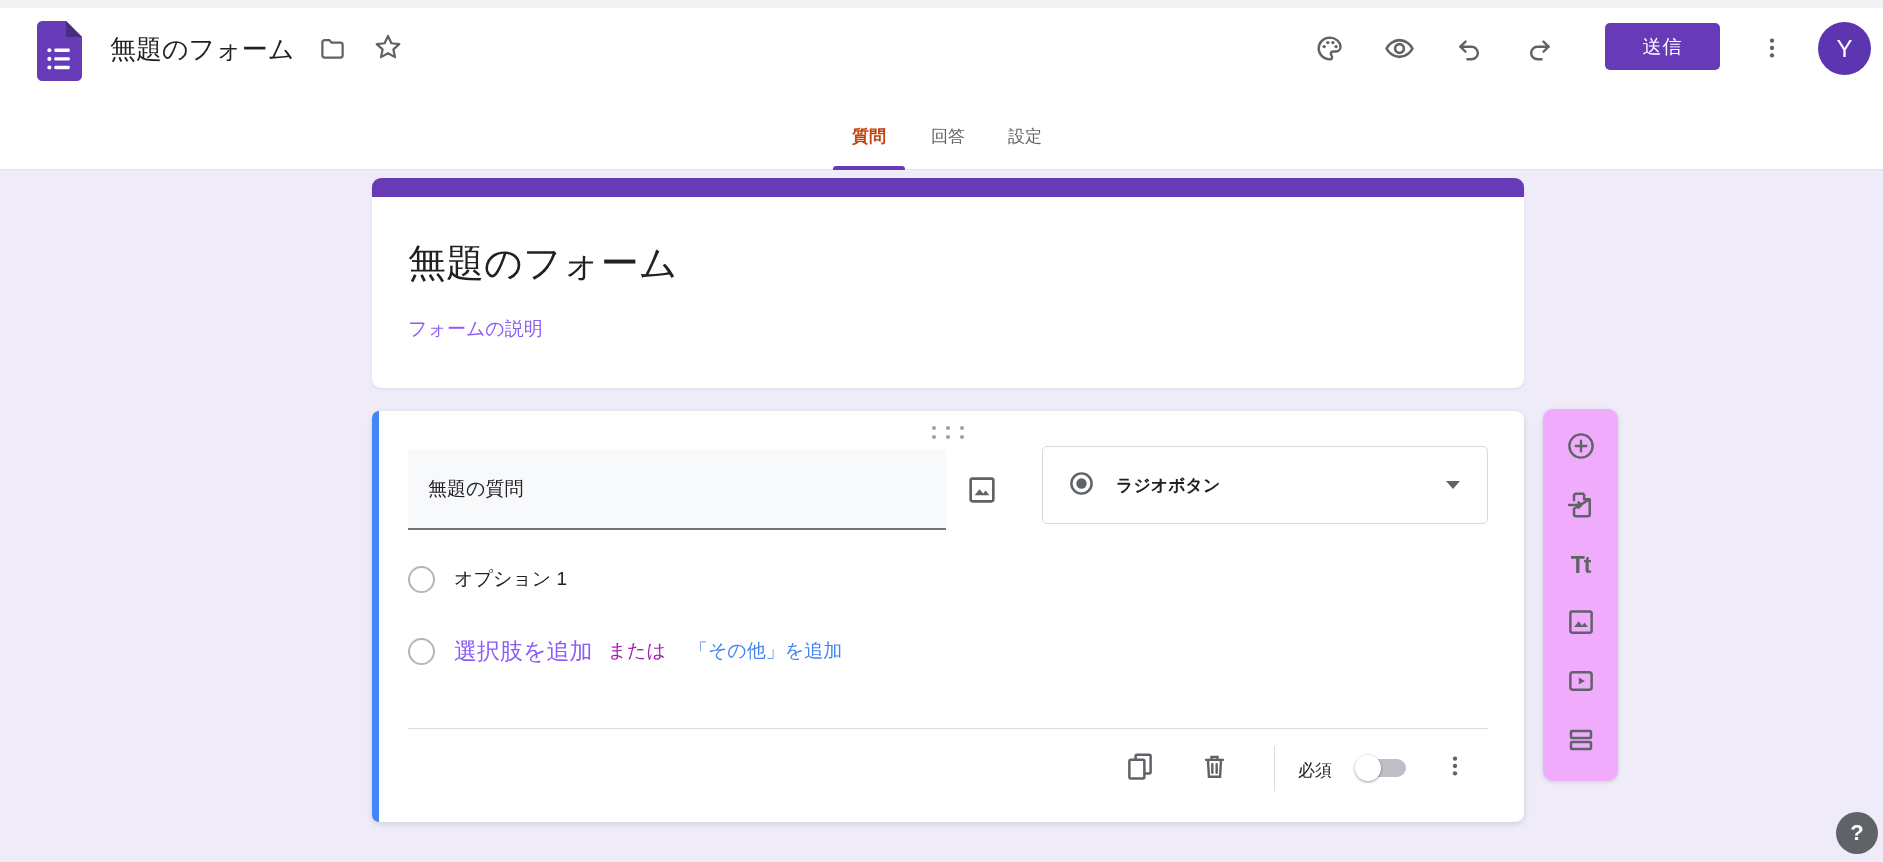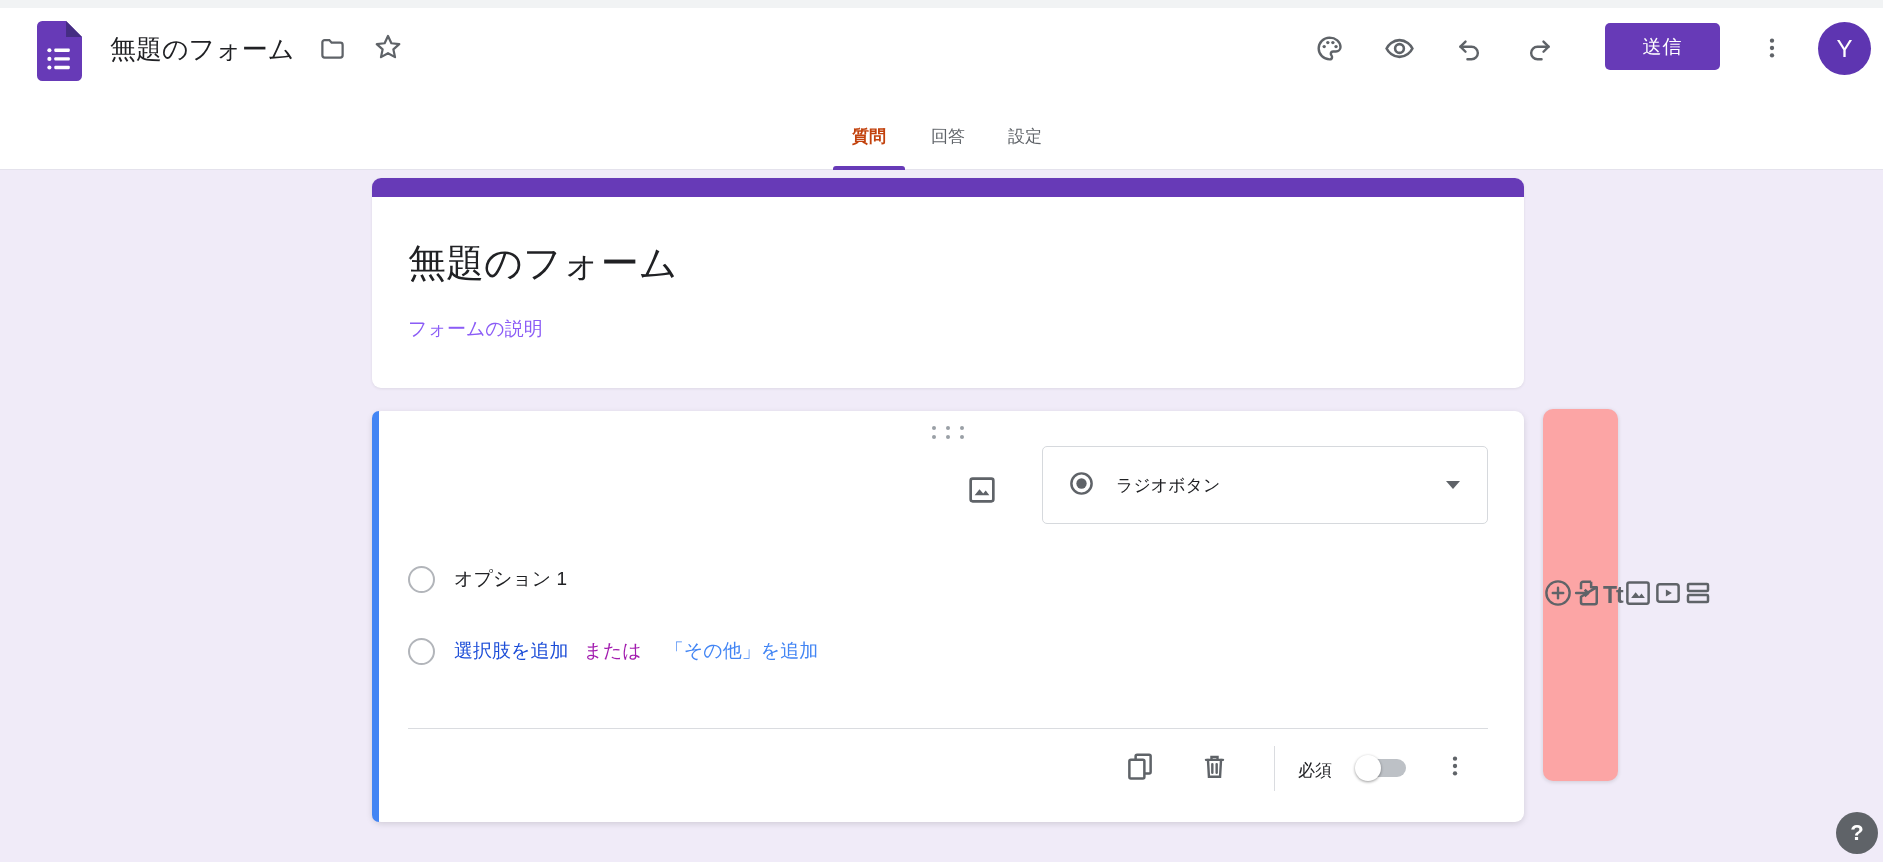--- a/index.html
+++ b/index.html
@@ -69,47 +69,47 @@
     background:#f8f9fa; border:none; border-bottom:2px solid #70757a;
     font-size:19px; color:#202124; padding:0 0 0 20px; font-family:inherit;
   }
   .q-image-btn { left:586px; top:55px; }
   .type-select {
     position:absolute; left:670px; top:35px; width:446px; height:78px;
     border:1px solid #d6d9dd; border-radius:5px; background:#fff;
     display:flex; align-items:center; cursor:pointer;
   }
   .type-select .type-radio-glyph { margin-left:25px; }
-  .type-select .type-label { margin-left:21px; font-size:17px; color:#202124; }
+  .type-select .type-label { margin-left:21px; font-size:17px; color:#202124;font-weight:bold; }
   .caret-down { position:absolute; right:27px; top:34px; width:0; height:0; border-left:7px solid transparent; border-right:7px solid transparent; border-top:8px solid #5f6368; }
 
   .option-row { position:absolute; left:36px; display:flex; align-items:center; gap:19px; height:28px; }
   .option-1 { top:154px;text-align:center; }
   .option-add { top:226px; }
   .radio-circle { width:27px; height:27px; border:2px solid #b2b5ba; border-radius:50%; flex:0 0 auto; cursor:pointer; }
   .option-label { font-size:19px; color:#202124; }
-  .add-option-text { font-size:19px; color:#1d4ed8; cursor:text; }
+  .add-option-text { font-size:23px; color:#8b5cf6; cursor:text; }
   .or-text { font-size:19px; color:#a21caf; margin-left:-4px; }
   .add-other-link { font-size:19px; color:#4285f4; cursor:pointer; margin-left:4px; }
 
   .q-divider { position:absolute; left:36px; top:317px; width:1080px; height:1px; background:#dadce0; }
   .foot-btn { position:absolute; width:48px; height:48px; display:flex; align-items:center; justify-content:center; border-radius:50%; cursor:pointer; }
   .dup-btn   { left:744px; top:333px; }
   .trash-btn { left:818px; top:333px; }
   .v-divider { position:absolute; left:902px; top:335px; width:1px; height:45px; background:#dadce0; }
   .required-label { position:absolute; left:926px; top:348px; font-size:17px; color:#202124; }
   .toggle { position:absolute; left:988px; top:348px; width:46px; height:18px; background:#bdc1c6; border-radius:9px; cursor:pointer; }
   .toggle .thumb { position:absolute; left:-5px; top:-4px; width:26px; height:26px; border-radius:50%; background:#fff; box-shadow:0 1px 3px rgba(0,0,0,.4); }
   .q-kebab { left:1059px; top:333px; }
 
   
   .side-toolbar {
     position:absolute; left:1543px; top:409px; width:75px; height:372px;
-    background:#fca5a5; border-radius:10px; box-shadow:0 1px 4px rgba(0,0,0,.14);
-    display:flex; flex-direction:row; align-items:center; justify-content:space-evenly;
+    background:#f0abfc; border-radius:10px; box-shadow:0 1px 4px rgba(0,0,0,.14);
+    display:flex; flex-direction:column; align-items:center; justify-content:space-evenly;
   }
   .tool-btn { width:40px; height:40px; display:flex; align-items:center; justify-content:center; border-radius:50%; cursor:pointer; }
   .tt-glyph { font-size:23px; font-weight:bold; color:#5f6368; letter-spacing:-1px; }
 
   .help-fab {
     position:absolute; left:1836px; top:812px; width:42px; height:42px; border-radius:50%;
     background:#5f6368; color:#fff; font-size:22px; font-weight:bold;
     display:flex; align-items:center; justify-content:center; cursor:pointer;
   }
 </style>
@@ -230,20 +230,21 @@
           <i></i>
           <i></i>
         </span>
       <span class="drag-row">
           <i></i>
           <i></i>
           <i></i>
         </span>
     </div>
 
+    <input class="q-input" readonly="" value="無題の質問" style="">
 
     <div class="icon-btn q-image-btn">
       <span>
         <svg width="32" height="32" viewBox="0 0 24 24" fill="none" stroke="#5f6368" stroke-width="2">
           <rect x="3.5" y="3.5" width="17" height="17" rx="1.5"></rect>
           <path d="M6.5 16l3.6-4.6 2.8 3.3 1.9-2.3 2.7 3.6z" fill="#5f6368" stroke="none"></path>
         </svg>
       </span>
     </div>
 

